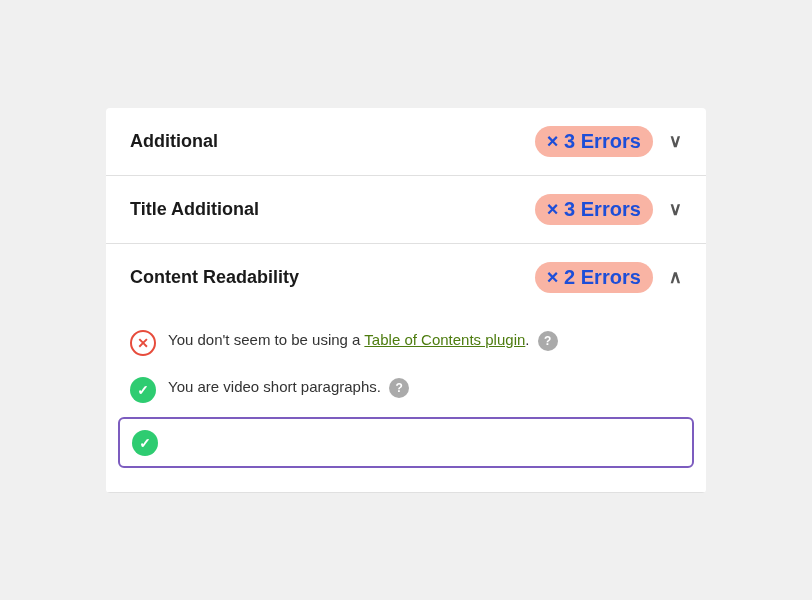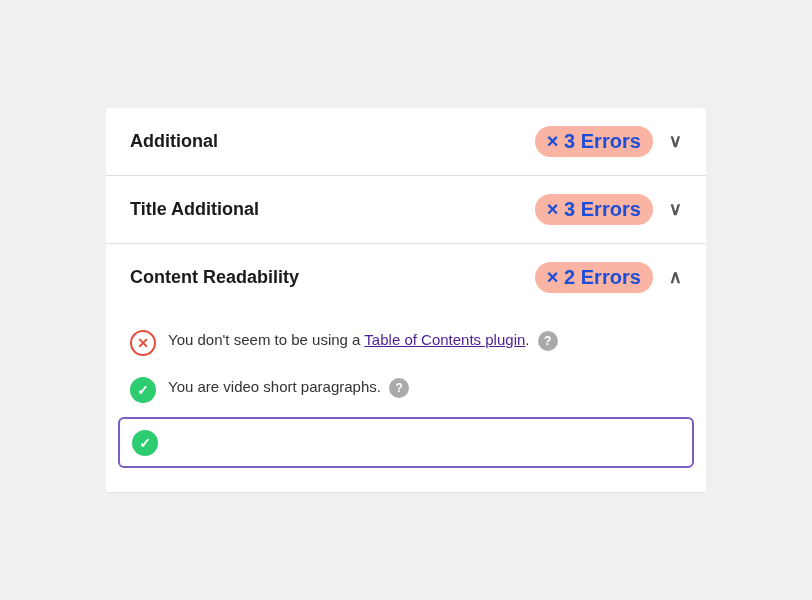--- a/index.html
+++ b/index.html
@@ -115,21 +115,21 @@
     }
 
     .check-text {
       font-size: 15px;
       color: #333;
       line-height: 1.5;
       flex: 1;
     }
 
     .check-text a {
-      color: #4c1d95;
+      color: #4d7c0f;
       text-decoration: underline;
     }
 
     .help-icon {
       display: inline-flex;
       align-items: center;
       justify-content: center;
       width: 20px;
       height: 20px;
       border-radius: 50%;

